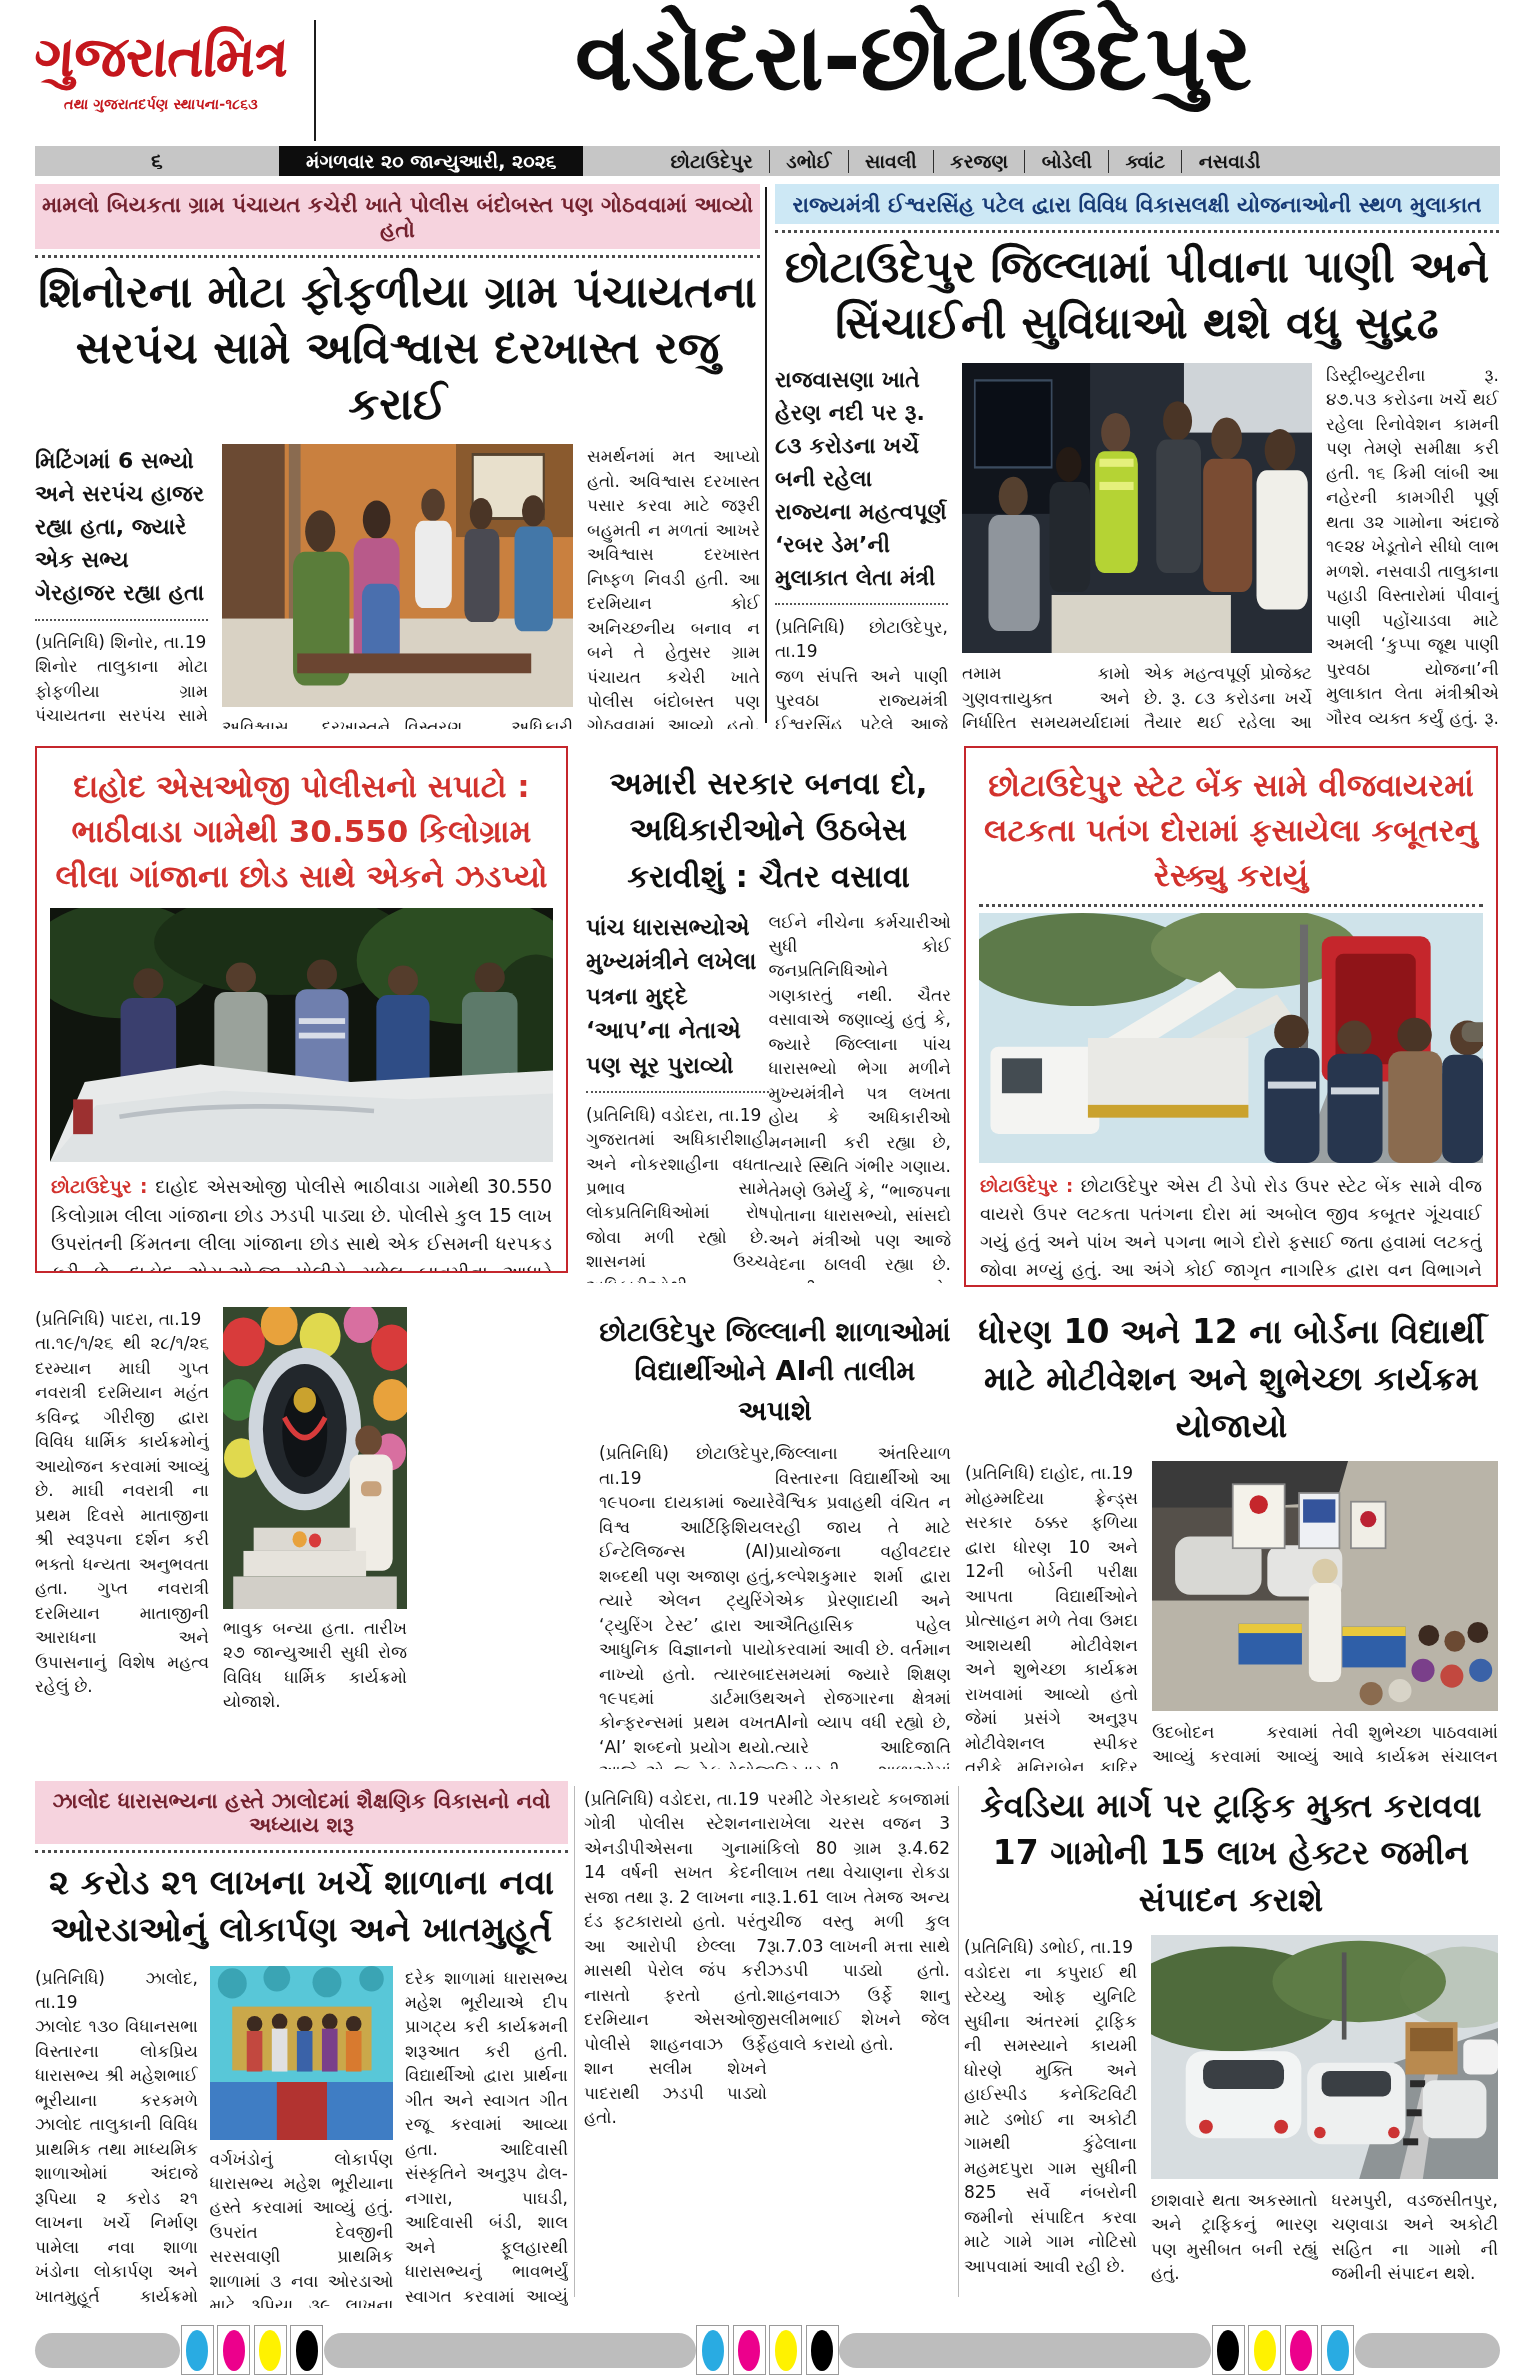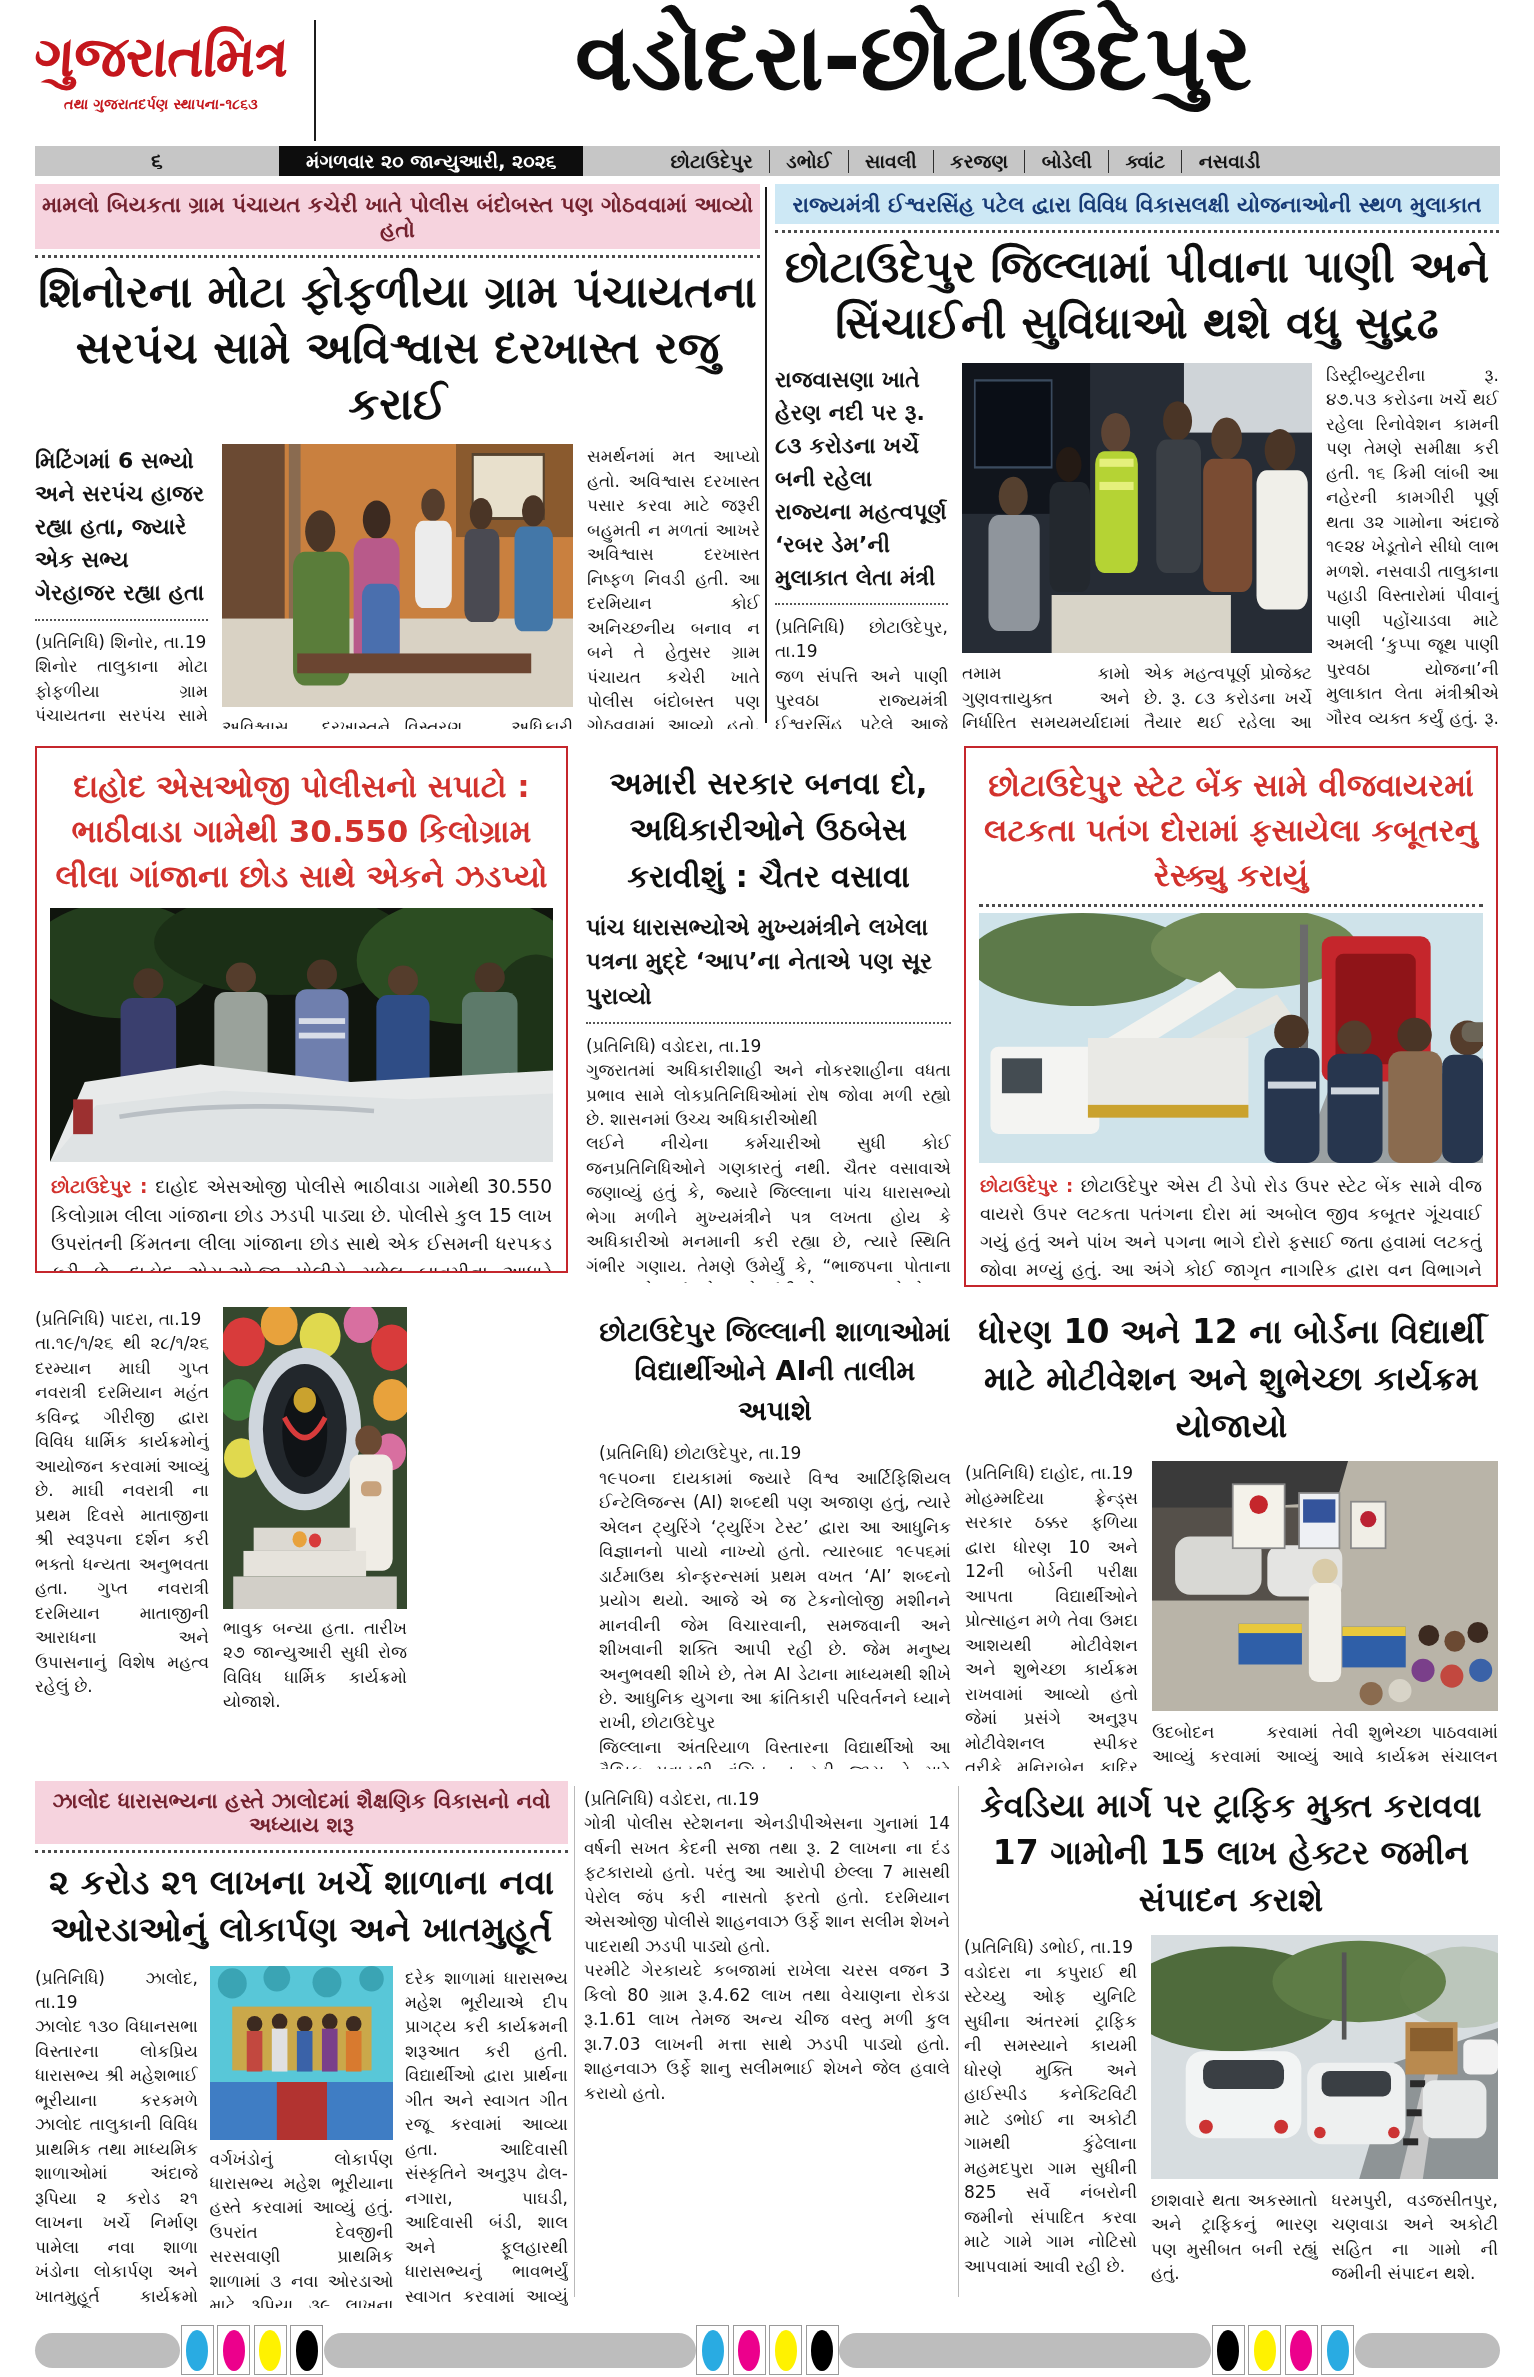--- a/index.html
+++ b/index.html
@@ -35,21 +35,21 @@
   .vrule{background:#1a1a1a}
   .vrule-lite{background:#b9b9b9}
   section{overflow:hidden}
   
   .grid4{display:grid;grid-template-columns:173px 1fr 1fr 173px;column-gap:14px;row-gap:8.1px}
   .g-c1{grid-column:1;grid-row:1/3}
   .g-photo{grid-column:2/4;grid-row:1}
   .g-c2{grid-column:2;grid-row:2}
   .g-c3{grid-column:3;grid-row:2}
   .g-c4{grid-column:4;grid-row:1/3}
-  .cols2{display:grid;grid-template-columns:1fr;column-gap:0}
+  .cols2{display:grid;grid-template-columns:1fr 1fr;column-gap:0}
   .grid3{display:grid;grid-template-columns:174px 1fr 161px;column-gap:14px}
   .gridR{display:grid;grid-template-columns:173px 1fr 1fr;column-gap:14px;row-gap:8.1px}
   .gr-c1{grid-column:1;grid-row:1/3}
   .gr-photo{grid-column:2/4;grid-row:1}
   .gr-c2{grid-column:2;grid-row:2}
   .gr-c3{grid-column:3;grid-row:2}
   
   #art-sarpanch{position:absolute;left:35px;top:184px;width:725px;height:545px}
   #art-water{position:absolute;left:775px;top:184px;width:724px;height:545px}
   #rule-top{left:765px;top:187px;width:1.7px;height:536px}

